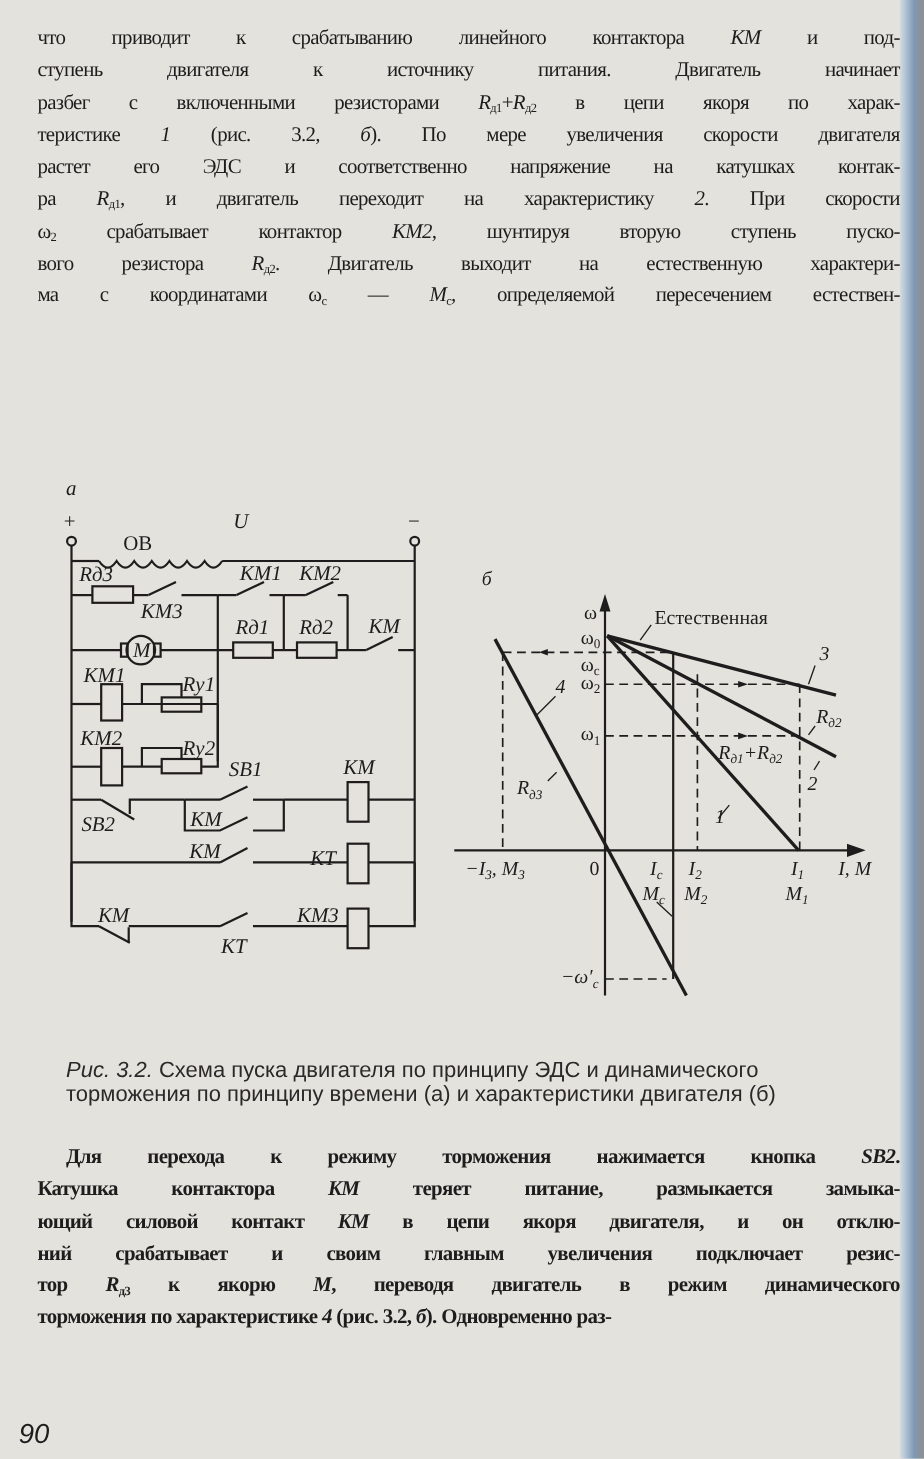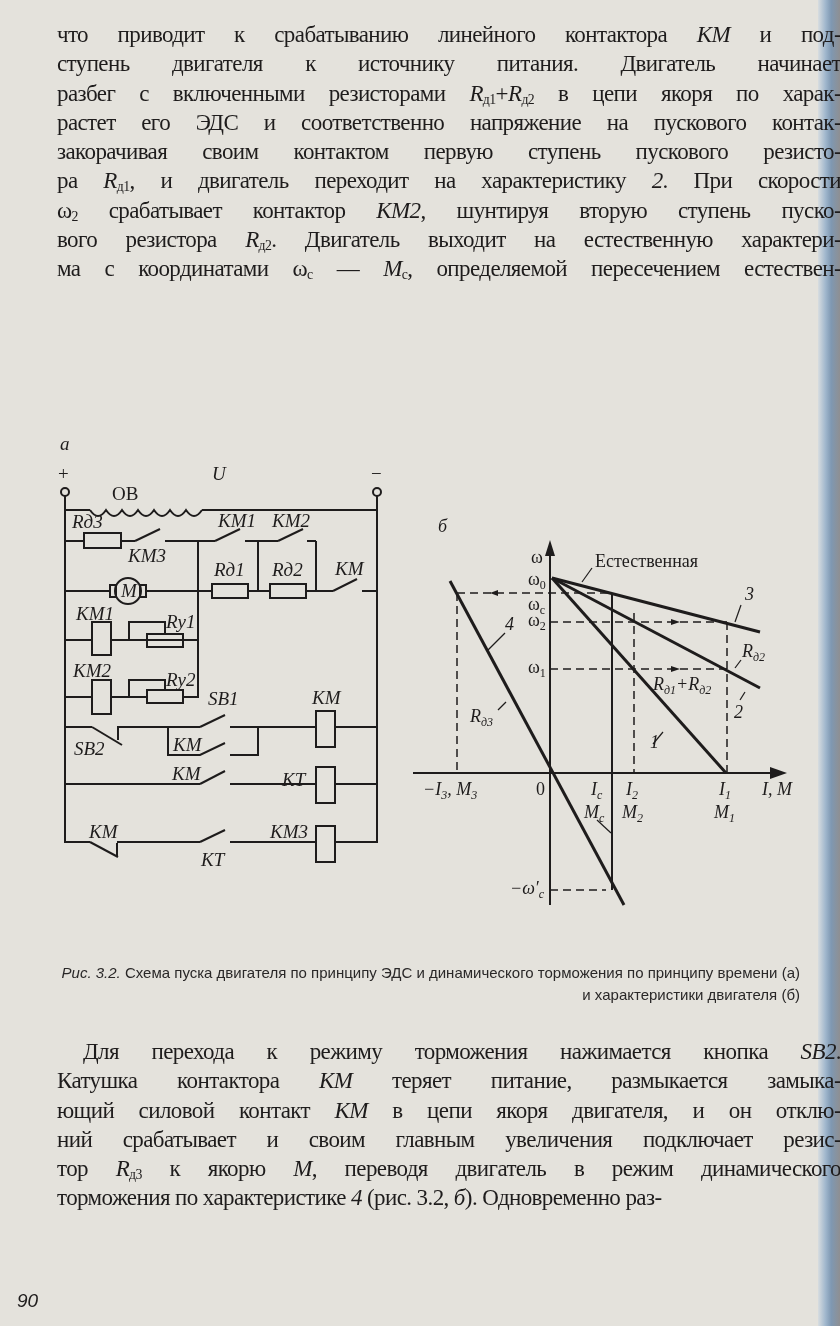--- a/index.html
+++ b/index.html
@@ -8,53 +8,52 @@
     background:#e4e2dc;
     font-family:"Liberation Serif", serif;
     color:#1e1c1c;
   }
   .edge {
     position:absolute; top:0; right:0; width:22px; height:1326px;
     background:linear-gradient(to right, #d8dde0 0%, #9fb6cc 35%, #7f98b2 60%, #8e8f92 100%);
   }
   .para {
     position:absolute; left:34px; width:784px;
-    font-size:23px; line-height:29.3px;
+    font-size:19px; line-height:29.3px;
     text-align:justify; letter-spacing:-0.6px;
     font-stretch:condensed;
-    margin-left:23px;
   }
   .para .ln { display:block; white-space:nowrap; text-align-last:justify; }
   .para .ln.last { text-align-last:left; }
   .para .ln.indent { padding-left:26px; }
   .it { font-style:italic; }
   sub { font-size:0.6em; vertical-align:-0.25em; line-height:0; }
   .caption {
     position:absolute; left:60px; width:740px; top:962px;
     font-family:"Liberation Sans", sans-serif;
-    font-size:15px; line-height:22px; text-align:right; color:#2a2828;
+    font-size:20px; line-height:22px; text-align:left; color:#2a2828;
   }
   .caption .lbl { font-style:italic; }
   .pagenum {
     position:absolute; left:17px; top:1290px;
-    font-family:"Liberation Sans", sans-serif; font-style:italic; font-size:19px;
+    font-family:"Liberation Sans", sans-serif; font-style:italic; font-size:25px;
   }
   svg text { font-family:"Liberation Serif", serif; fill:#1e1c1c; }
 </style>
 </head>
 <body>
 
 <div class="edge"></div>
 
 <div class="para" id="p1" style="top:20px;">
     <span class="ln">что приводит к срабатыванию линейного контактора <span class="it">KM</span> и под-</span>
     <span class="ln">ступень двигателя к источнику питания. Двигатель начинает</span>
     <span class="ln">разбег с включенными резисторами <span class="it">R</span><sub>д1</sub>+<span class="it">R</span><sub>д2</sub> в цепи якоря по харак-</span>
-    <span class="ln">растет его ЭДС и соответственно напряжение на пускового контак-</span>
-    <span class="ln">закорачивая своим контактом первую ступень пускового резисто-</span>
+    <span class="ln">теристике <span class="it">1</span> (рис. 3.2, <span class="it">б</span>). По мере увеличения скорости двигателя</span>
+    <span class="ln">растет его ЭДС и соответственно напряжение на катушках контак-</span>
     <span class="ln">ра <span class="it">R</span><sub>д1</sub>, и двигатель переходит на характеристику <span class="it">2</span>. При скорости</span>
     <span class="ln">ω<sub>2</sub> срабатывает контактор <span class="it">KM2</span>, шунтируя вторую ступень пуско-</span>
     <span class="ln">вого резистора <span class="it">R</span><sub>д2</sub>. Двигатель выходит на естественную характери-</span>
     <span class="ln">ма с координатами ω<sub>c</sub> — <span class="it">M</span><sub>c</sub>, определяемой пересечением естествен-</span>
   </div>
 
 <svg style="position:absolute;left:0;top:420px;" width="840" height="540" viewBox="0 420 840 540" xmlns="http://www.w3.org/2000/svg">
   <g stroke="#1e1c1c" stroke-width="2" fill="none">
 
     <g>
@@ -233,21 +232,21 @@
     <line x1="498" y1="710" x2="506" y2="702"></line>
     <line x1="597" y1="820" x2="611" y2="833"></line>
   </g>
 </svg>
 
 <div class="caption">
   <span class="lbl">Рис. 3.2.</span>
   <span>Схема пуска двигателя по принципу ЭДС и динамического торможения по принципу времени (а) и характеристики двигателя (б)</span>
 </div>
 
-<div class="para" id="p2" style="top:1037px;">
+<div class="para" id="p2" style="top:1037px;font-weight:bold;">
     <span class="ln indent">Для перехода к режиму торможения нажимается кнопка <span class="it">SB2</span>.</span>
     <span class="ln">Катушка контактора <span class="it">KM</span> теряет питание, размыкается замыка-</span>
     <span class="ln">ющий силовой контакт <span class="it">KM</span> в цепи якоря двигателя, и он отклю-</span>
     <span class="ln">ний срабатывает и своим главным увеличения подключает резис-</span>
     <span class="ln">тор <span class="it">R</span><sub>д3</sub> к якорю <span class="it">M</span>, переводя двигатель в режим динамического</span>
     <span class="ln last">торможения по характеристике <span class="it">4</span> (рис. 3.2, <span class="it">б</span>). Одновременно раз-</span>
   </div>
 
 <div class="pagenum">90</div>
 

